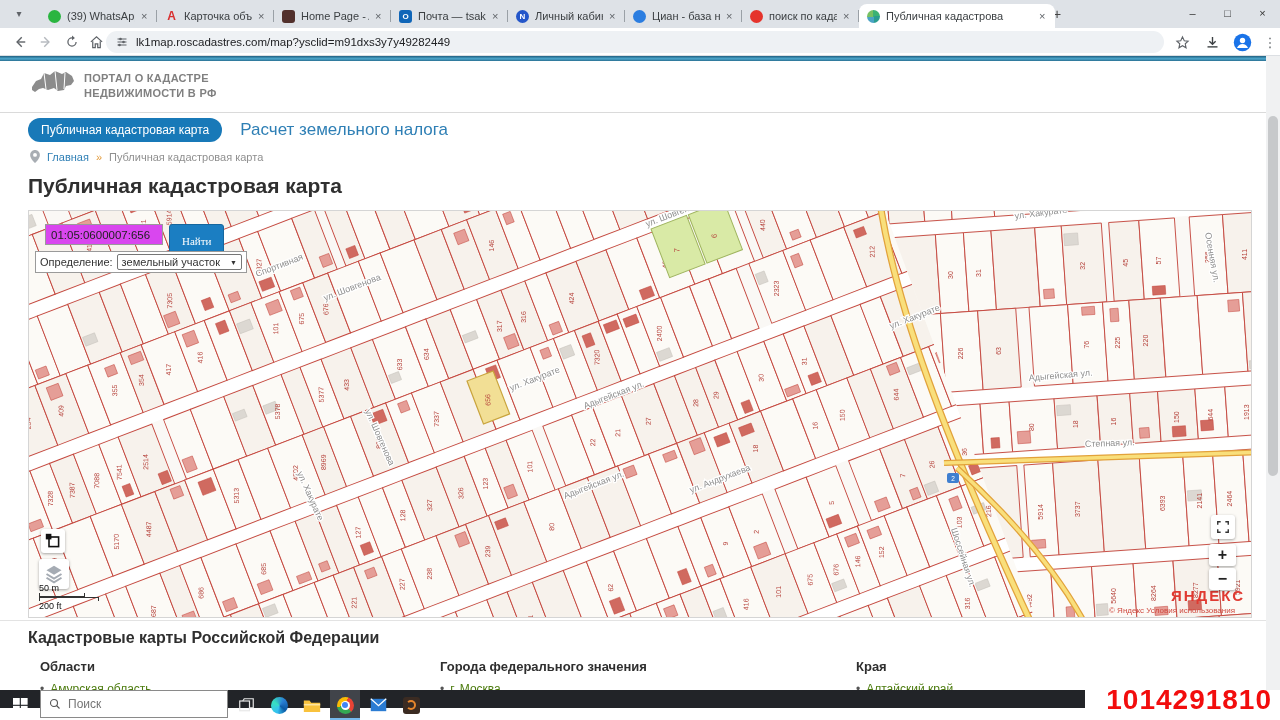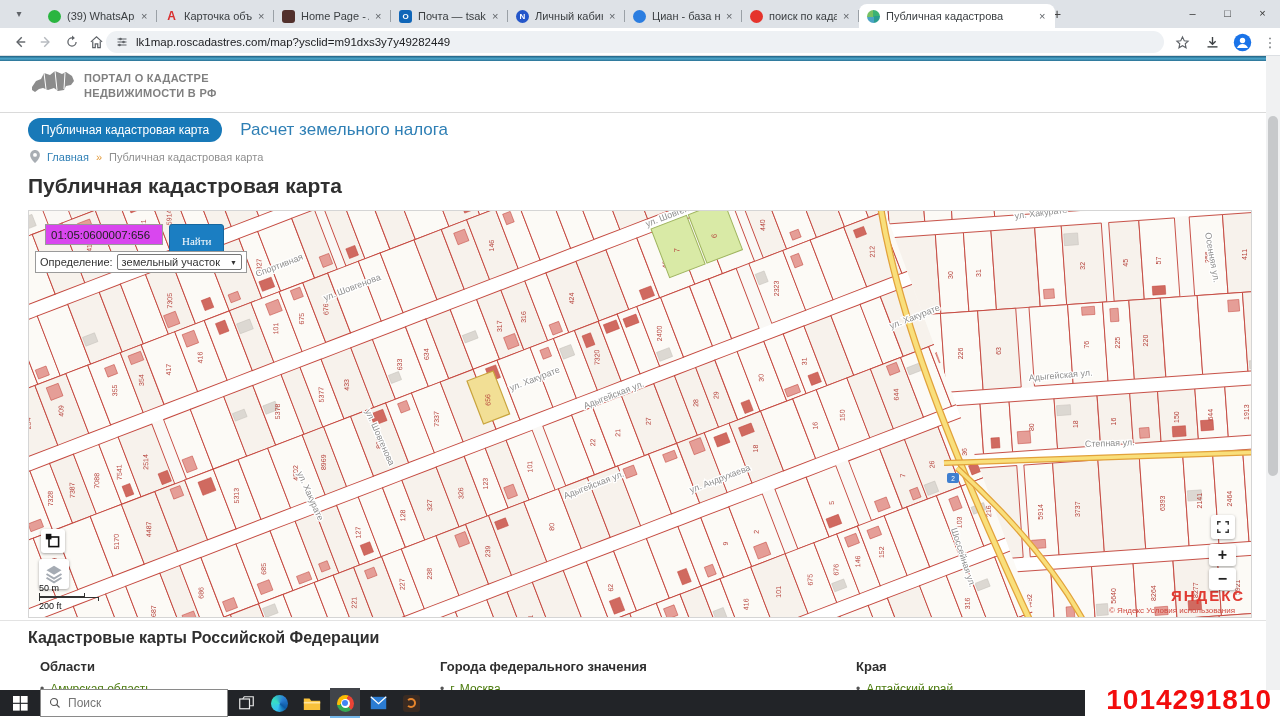--- a/index.html
+++ b/index.html
@@ -84,22 +84,22 @@
   .fcol ul { list-style:none; margin-top:8px; }
   .fcol li { font-size:12px; color:#555; }
   .fcol li a { color:#4d7c0f; text-decoration:none; }
   .bullet { color:#555; margin-right:6px; }
 
   
   #scrollbar { position:absolute; left:1266px; top:56px; width:14px; height:634px; background:#f0f1f2; }
   #scroll-thumb { position:absolute; left:2px; top:60px; width:10px; height:360px; background:#c7c9cb; border-radius:5px; }
 
   
-  #taskbar { position:absolute; left:0; top:690px; width:1085px; height:26px; background:#222428;
-             display:flex; align-items:center; }
+  #taskbar { position:absolute; left:0; top:690px; width:1085px; height:18px; background:#222428;
+             display:flex; }
   #start { width:40px; height:30px; display:flex; align-items:center; justify-content:center; }
   #tb-search { width:188px; height:28px; background:#fff; border:1px solid #8a8a8a; display:flex;
                align-items:center; gap:7px; padding:0 8px; }
   #tb-search input { border:none; outline:none; font-size:12px; width:130px; color:#333;
                      font-family:"Liberation Sans",sans-serif; }
   .tb-ic { width:30px; height:30px; display:flex; align-items:center; justify-content:center; margin-left:3px; }
   .tb-ic.active { background:#41444a; box-shadow:inset 0 -2px 0 #76b9ed; }
   #stamp-bg { position:absolute; left:1085px; top:690px; width:195px; height:30px; background:#fff; }
   #stamp { position:absolute; right:8px; top:684px; font-size:28px; font-weight:bold; color:#f20d0d;
            letter-spacing:1px; z-index:9; }

